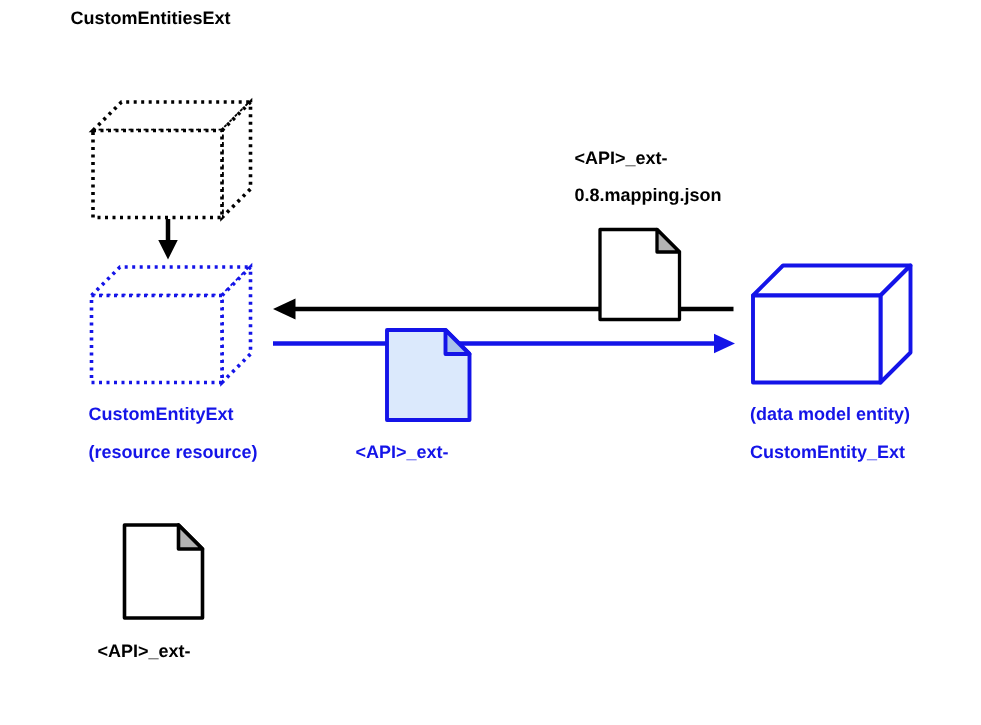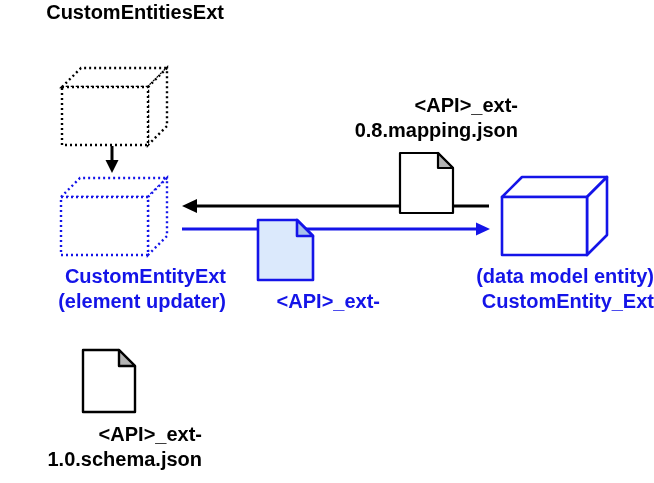--- a/index.html
+++ b/index.html
@@ -6,25 +6,26 @@
   .canvas{
     position:relative;
     width:654px;height:483px;
     background:#ffffff;
     font-family:"Liberation Sans", sans-serif;
     overflow:hidden;
   }
   .shapes{position:absolute;left:0;top:0;}
   .lbl{
     position:absolute;
-    text-align:right;
+    text-align:left;
     font-weight:bold;
-    font-size:20px;
+    font-size:12px;
     line-height:25px;
     white-space:nowrap;
+    margin-left:47px;
   }
   .lbl.black{color:#000000;}
   .lbl.blue{color:#1414e8;}
 </style>
 </head>
 <body>
 
 <div class="canvas">
 
   <svg class="shapes" width="654" height="483" viewBox="0 0 654 483">
@@ -82,30 +83,29 @@
     <div>CustomEntitiesExt</div>
   </div>
 
   <div class="lbl black" style="left:336;top:93px;left:336px;width:182px;">
     <div>&lt;API&gt;_ext-</div>
     <div>0.8.mapping.json</div>
   </div>
 
   <div class="lbl blue" style="left:12px;top:264px;width:214px;">
     <div>CustomEntityExt</div>
-    <div>(element updater)</div>
+    <div>(resource resource)</div>
   </div>
 
   <div class="lbl blue" style="left:190px;top:289px;width:190px;">
     <div>&lt;API&gt;_ext-</div>
   </div>
 
   <div class="lbl blue" style="left:453px;top:264px;width:201px;">
     <div>(data model entity)</div>
     <div>CustomEntity_Ext</div>
   </div>
 
   <div class="lbl black" style="left:18px;top:422px;width:184px;">
     <div>&lt;API&gt;_ext-</div>
-    <div>1.0.schema.json</div>
   </div>
 
 </div>
 
 </body></html>

